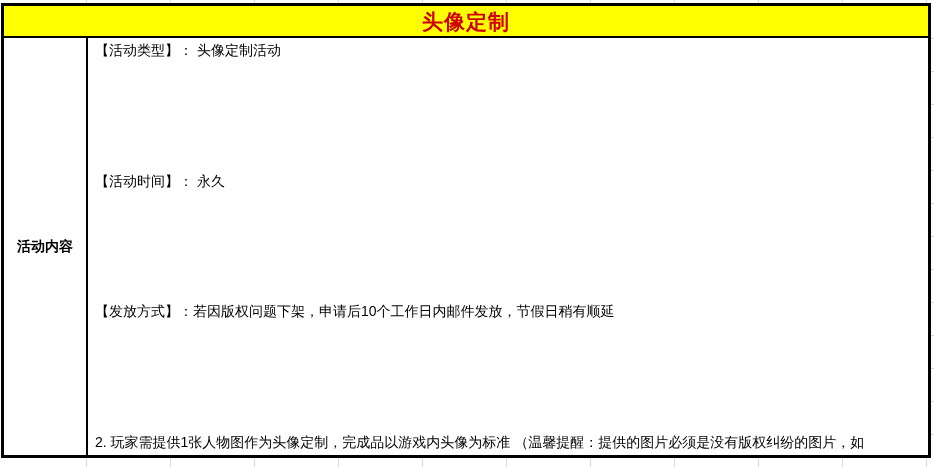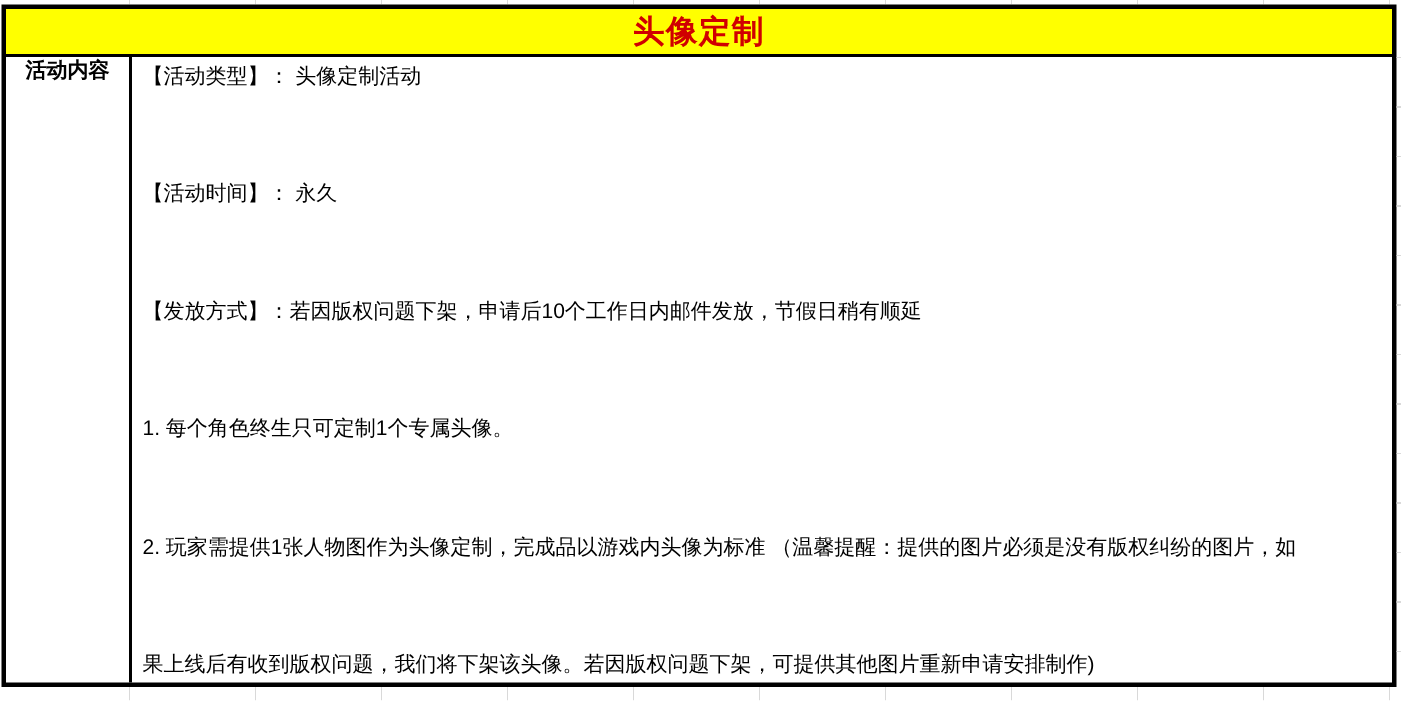--- a/index.html
+++ b/index.html
@@ -62,20 +62,21 @@
   .body-row {
     flex: 1;
     display: flex;
     min-height: 0;
   }
   .label-cell {
     flex: 0 0 82px;
     width: 82px;
     border-right: 2px solid #000000;
     display: flex;
+    align-items: center;
     justify-content: center;
   }
   .label-text {
     font-size: 14px;
     font-weight: bold;
     color: #000000;
   }
   .content-cell {
     flex: 1;
     display: flex;
@@ -101,21 +102,19 @@
     <span class="title-text">头像定制</span>
   </div>
   <div class="body-row">
     <div class="label-cell">
       <span class="label-text">活动内容</span>
     </div>
     <div class="content-cell">
       <div class="content-line">【活动类型】： 头像定制活动</div>
       <div class="content-line">【活动时间】： 永久</div>
       <div class="content-line">【发放方式】：若因版权问题下架，申请后10个工作日内邮件发放，节假日稍有顺延</div>
-      <div class="content-line">1. 每个角色终生只可定制1个专属头像。</div>
       <div class="content-line">2. 玩家需提供1张人物图作为头像定制，完成品以游戏内头像为标准 （温馨提醒：提供的图片必须是没有版权纠纷的图片，如</div>
-      <div class="content-line">果上线后有收到版权问题，我们将下架该头像。若因版权问题下架，可提供其他图片重新申请安排制作)</div>
     </div>
   </div>
 </div>
 
 <div class="grid-strip-bottom"></div>
 <div class="grid-sliver-right"></div>
 
 </body></html>

